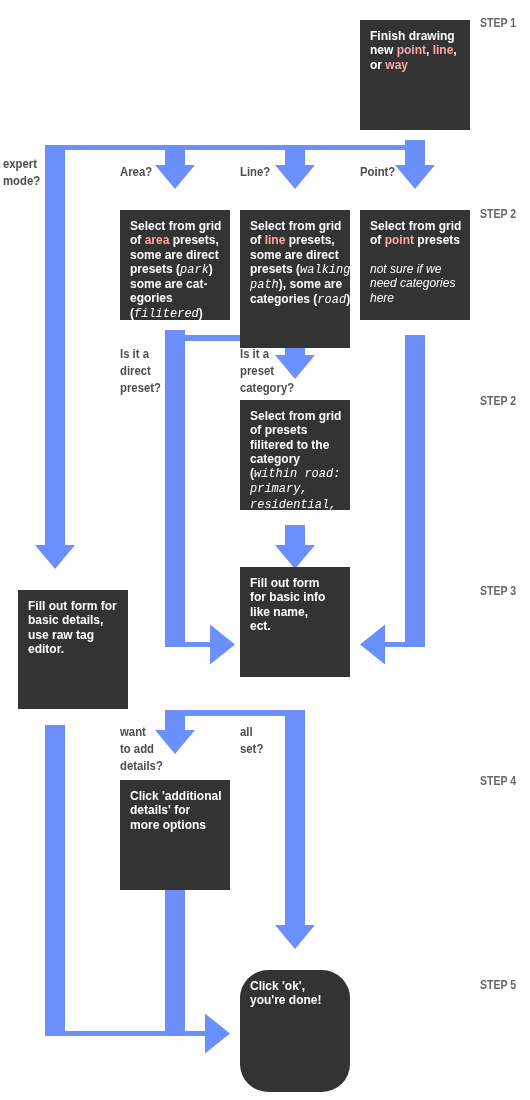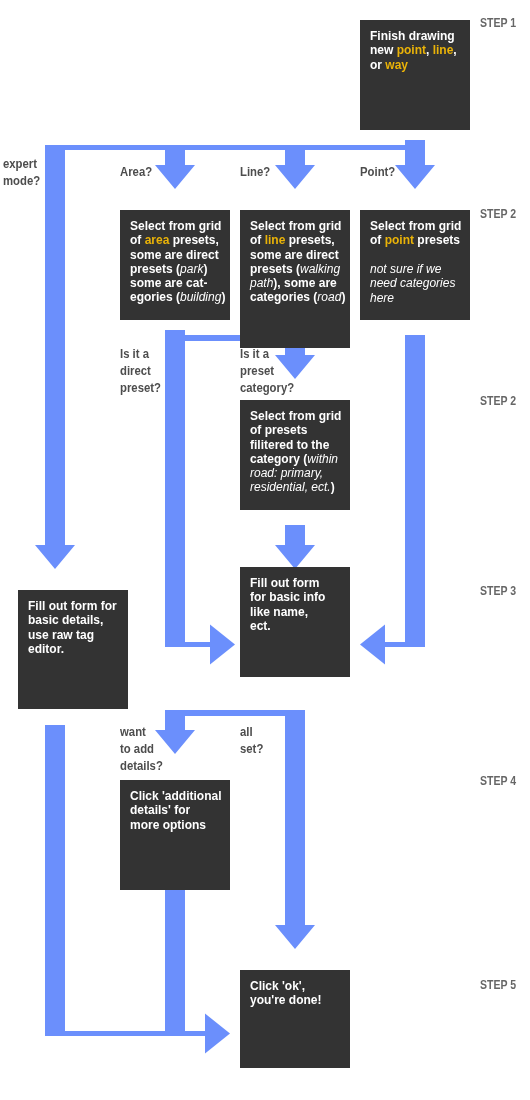--- a/index.html
+++ b/index.html
@@ -5,22 +5,22 @@
 <style>
   html,body{margin:0;padding:0;}
   body{width:530px;height:1100px;background:#ffffff;position:relative;overflow:hidden;
        font-family:"Liberation Sans",sans-serif;}
   .stage{position:absolute;left:0;top:0;width:530px;height:1100px;}
   svg.arrows{position:absolute;left:0;top:0;width:530px;height:1100px;}
 
   .box{position:absolute;background:#333333;box-sizing:border-box;}
   .box .txt{position:absolute;left:10px;top:9px;width:101px;color:#ffffff;font-weight:bold;
             font-size:12px;line-height:14.3px;}
-  .box .txt .it{font-style:italic;font-weight:normal;}
-  .box .txt .kw{color:#eab308;}
+  .box .txt .it{font-style:italic;font-weight:normal;font-family:Liberation Mono, monospace;}
+  .box .txt .kw{color:#fca5a5;}
   .box .note{position:absolute;left:10px;top:52px;width:101px;color:#ffffff;font-weight:normal;
              font-style:italic;font-size:12px;line-height:14.3px;}
 
   .step{position:absolute;color:#666666;font-weight:bold;font-size:13.5px;white-space:pre;
         transform:scaleX(0.78);transform-origin:left top;line-height:13.5px;}
   .lbl{position:absolute;color:#4d4d4d;font-weight:bold;font-size:13.5px;white-space:pre;
        transform:scaleX(0.84);transform-origin:left top;line-height:17px;}
 </style>
 </head>
 <body>
@@ -50,21 +50,21 @@
       <path d="M165 890 H185 V1031 H165 Z"></path>
       <path d="M45 725 H65 V1031 H205 V1013.5 L230 1033.5 L205 1053.5 V1036 H45 Z"></path>
     </g>
   </svg>
 
   <div class="box" style="left:360px;top:20px;width:110px;height:110px;">
     <div class="txt" style="width:94px"><span>Finish drawing new </span><span class="kw">point</span><span>, </span><span class="kw">line</span><span>, or </span><span class="kw">way</span></div>
   </div>
 
   <div class="box" style="left:120px;top:210px;width:110px;height:110px;">
-    <div class="txt" style="width:101px"><span>Select from grid of </span><span class="kw">area</span><span> presets, some are direct presets (</span><span class="it">park</span><span>) some are cat­egories (</span><span class="it">building</span><span>)</span></div>
+    <div class="txt" style="width:101px"><span>Select from grid of </span><span class="kw">area</span><span> presets, some are direct presets (</span><span class="it">park</span><span>) some are cat­egories (</span><span class="it">filitered</span><span>)</span></div>
   </div>
 
   <div class="box" style="left:240px;top:210px;width:110px;height:138px;">
     <div class="txt" style="width:101px"><span>Select from grid of </span><span class="kw">line</span><span> presets, some are direct presets (</span><span class="it">walking path</span><span>), some are categories (</span><span class="it">road</span><span>)</span></div>
   </div>
 
   <div class="box" style="left:240px;top:400px;width:110px;height:110px;">
     <div class="txt" style="width:98px"><span>Select from grid of presets filitered to the category (</span><span class="it">within road: primary, residential, ect.</span><span>)</span></div>
   </div>
 
@@ -78,21 +78,21 @@
   </div>
 
   <div class="box" style="left:240px;top:567px;width:110px;height:110px;">
     <div class="txt" style="width:79px"><span>Fill out form for basic info like name, ect.</span></div>
   </div>
 
   <div class="box" style="left:120px;top:780px;width:110px;height:110px;">
     <div class="txt" style="width:92px"><span>Click 'additional details' for more options</span></div>
   </div>
 
-  <div class="box" style="left:240px;top:970px;width:110px;height:98px;">
+  <div class="box" style="left:240px;top:970px;width:110px;height:122px;border-radius:28px;">
     <div class="txt" style="width:82px"><span>Click 'ok', you're done!</span></div>
   </div>
 
   <div class="step" style="left:480px;top:16px;">STEP 1</div>
   <div class="step" style="left:480px;top:207px;">STEP 2</div>
   <div class="step" style="left:480px;top:394px;">STEP 2</div>
   <div class="step" style="left:480px;top:584px;">STEP 3</div>
   <div class="step" style="left:480px;top:774px;">STEP 4</div>
   <div class="step" style="left:480px;top:978px;">STEP 5</div>
 

